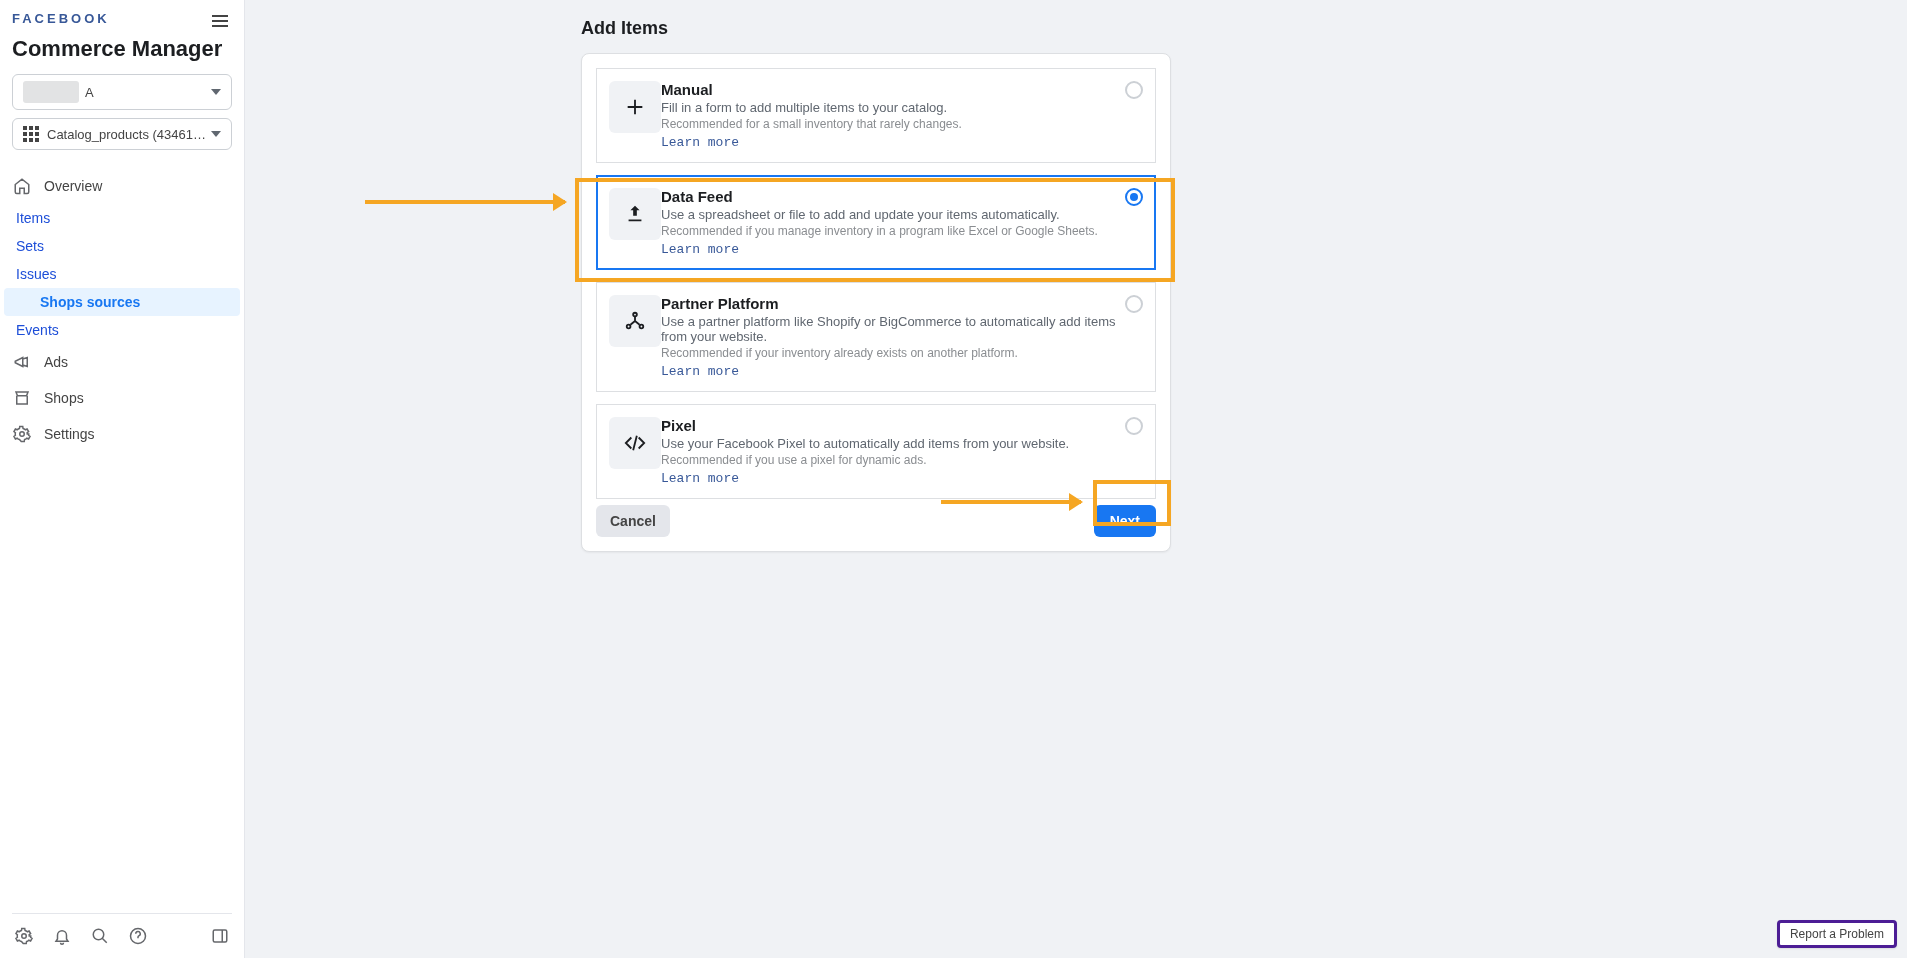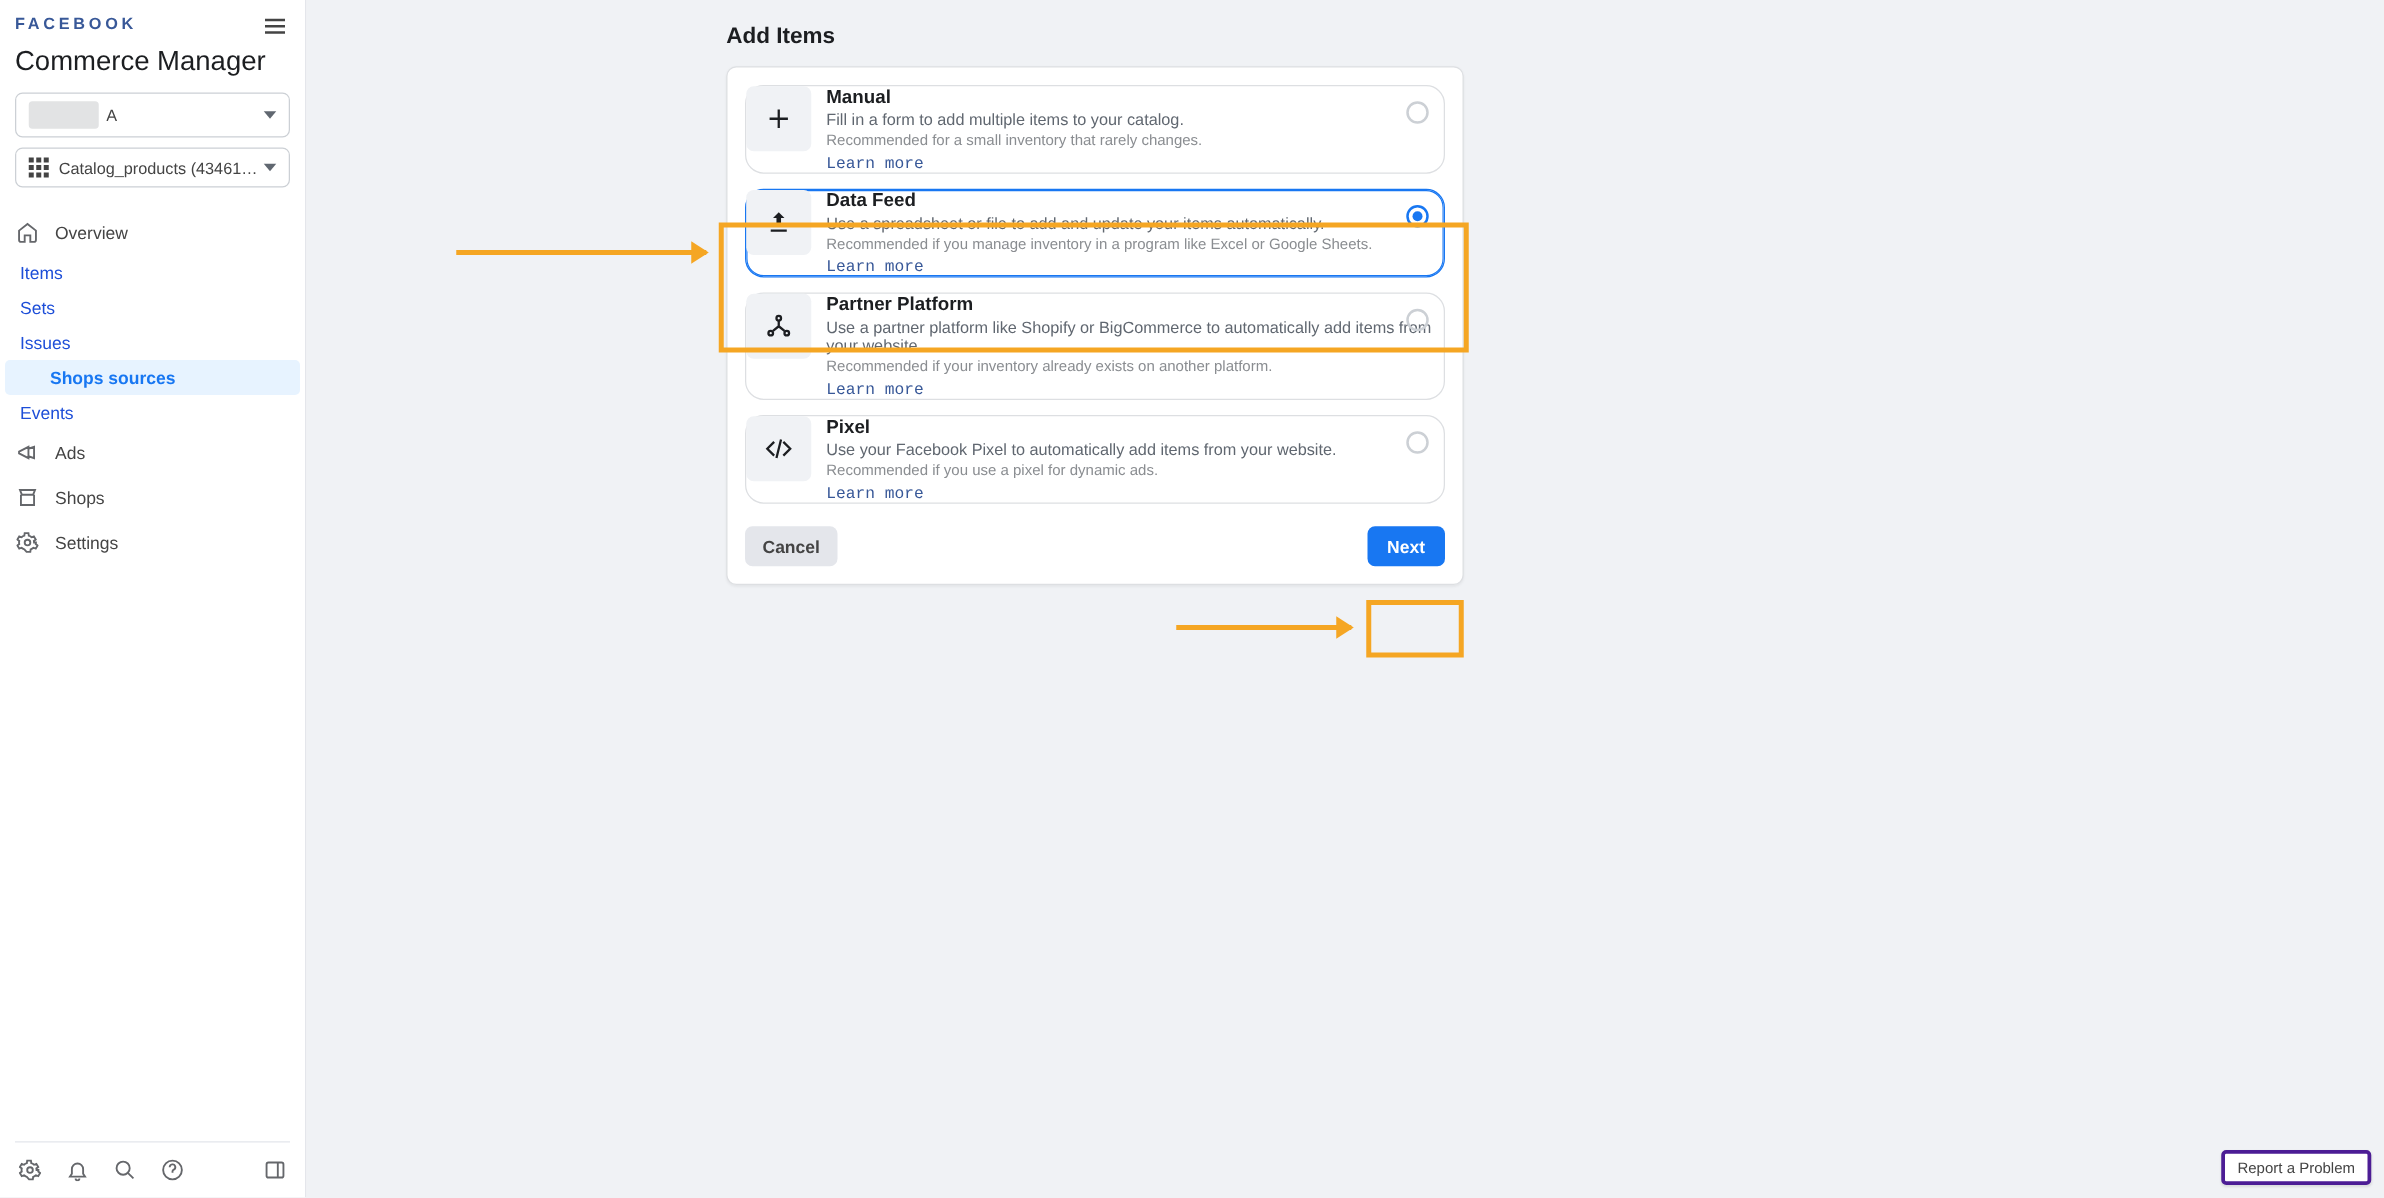--- a/index.html
+++ b/index.html
@@ -35,21 +35,21 @@
     font-size: 13px;
   }
   .hamburger {
     position: absolute;
     right: 16px; top: 12px;
     cursor: pointer;
   }
   .hamburger div { width: 16px; height: 2px; background:#444; margin:3px 0; }
   .app-title {
     font-size: 22px;
-    font-weight: 400;
+    font-weight: 700;
     margin: 10px 12px 12px 12px;
   }
   .dropdown {
     margin: 0 12px 8px 12px;
     border: 1px solid #ccd0d5;
     border-radius: 6px;
     height: 36px;
     display: flex;
     align-items: center;
     padding: 0 10px;
@@ -139,24 +139,24 @@
     border-radius:8px;
     box-shadow: 0 1px 2px rgba(0,0,0,0.05);
     padding: 14px;
   }
   .card-heading {
     font-size:14px; font-weight:700; color:#555;
     margin-bottom:12px;
   }
   .option {
     border:1px solid #dddfe2;
-    border-radius:15px;
+    border-radius:0;
+    padding:12px;
     margin-bottom:12px;
     display:flex;
-    gap:12px;
     position:relative;
     cursor:pointer;
   }
   .option.selected {
     border-color:#1877f2;
     box-shadow: inset 0 0 0 1px #1877f2;
   }
   .option-icon {
     width:52px;height:52px;
     background:#f0f2f5;
@@ -395,21 +395,21 @@
       </div>
       <div class="option-body">
         <div class="option-title">Partner Platform</div>
         <div class="option-desc">Use a partner platform like Shopify or BigCommerce to automatically add items from your website.</div>
         <div class="option-reco">Recommended if your inventory already exists on another platform.</div>
         <a class="learn-more">Learn more</a>
       </div>
       <div class="radio"></div>
     </div>
 
-    <div class="option" style="margin-bottom:14px">
+    <div class="option" style="margin-bottom:2px">
       <div class="option-icon">
         <svg width="22" height="22" viewBox="0 0 24 24" fill="none" stroke="#1c1e21" stroke-width="2">
             <path d="M8 6l-6 6 6 6M16 6l6 6-6 6M14 4l-4 16"></path>
           </svg>
       </div>
       <div class="option-body">
         <div class="option-title">Pixel</div>
         <div class="option-desc">Use your Facebook Pixel to automatically add items from your website.</div>
         <div class="option-reco">Recommended if you use a pixel for dynamic ads.</div>
         <a class="learn-more">Learn more</a>

